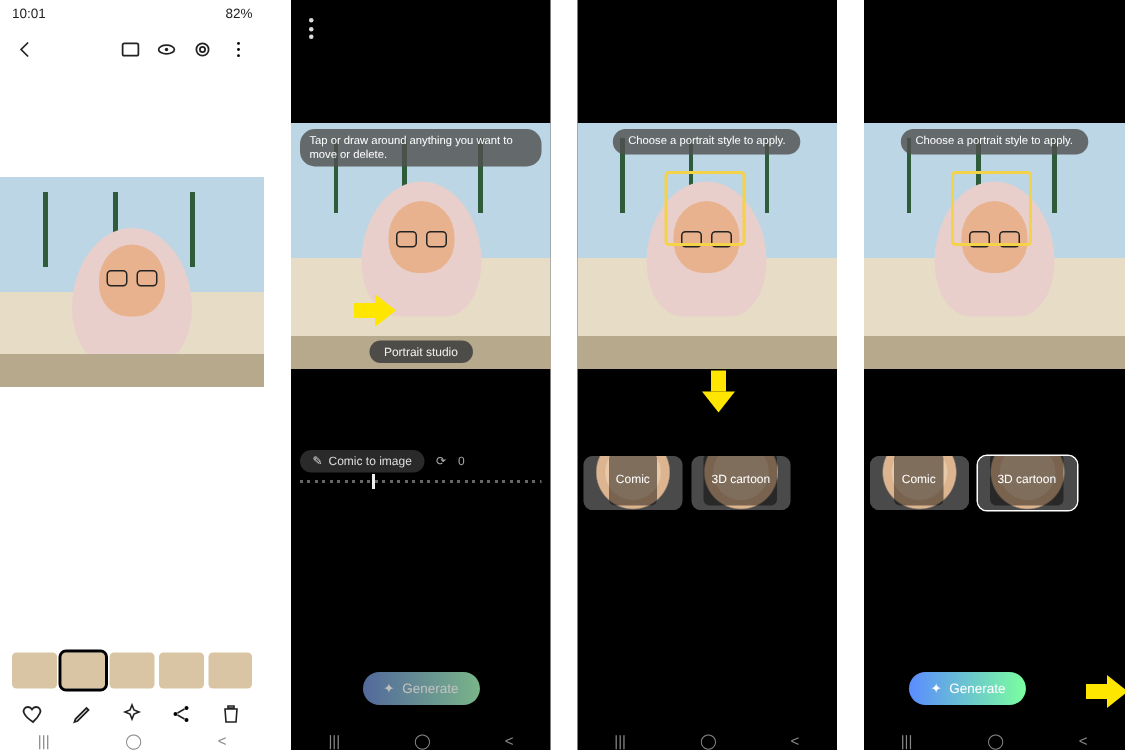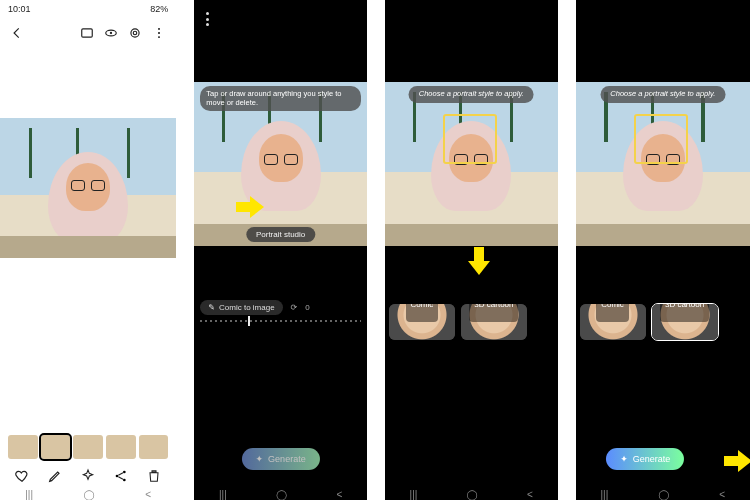--- a/index.html
+++ b/index.html
@@ -34,37 +34,37 @@
   .bottombar { position:absolute; bottom:12px; left:0; right:0; display:flex; justify-content:space-around; padding:4px 6px; }
   .bottombar .ic { width:16px; height:16px; color:#222; }
   .navbar { position:absolute; bottom:0; left:0; right:0; height:12px; display:flex; justify-content:space-around; align-items:center; }
   .navbar span { font-size:10px; color:#888; }
   .p2 .navbar span, .p3 .navbar span, .p4 .navbar span { color:#888; }
   
   .kebab { position:absolute; top:12px; left:12px; width:3px; height:14px; display:flex; flex-direction:column; justify-content:space-between;}
   .kebab i{width:3px;height:3px;background:#ddd;border-radius:50%;}
   .photoD { position:absolute; top:82px; left:0; right:0; height:164px; background: linear-gradient(#bcd6e6 55%, #e7ddc7 55%);}
   .tip { position:absolute; top:86px; left:6px; right:6px; background:rgba(80,80,80,.82); color:#fff; font-size:7.5px; padding:4px 6px; border-radius:10px; line-height:1.15;}
-  .tip.center { left:50%; right:auto; transform:translateX(-50%); white-space:nowrap; padding:4px 10px;font-style:italic; }
+  .tip.center { left:50%; right:auto; transform:translateX(-50%); white-space:nowrap; padding:4px 10px; }
   .pill { position:absolute; left:50%; bottom:4px; transform:translateX(-50%); background:rgba(60,60,60,.85); color:#eee; font-size:8px; padding:3px 10px; border-radius:10px;}
   .arrow { position:absolute; width:28px; height:22px; }
   .arrow::before{content:"";position:absolute;left:0;top:6px;width:14px;height:10px;background:#ffe600;}
   .arrow::after{content:"";position:absolute;left:14px;top:0;border-left:14px solid #ffe600;border-top:11px solid transparent;border-bottom:11px solid transparent;}
   .arrow.down{ transform:rotate(90deg);}
   .toolrow { position:absolute; top:300px; left:6px; right:6px; display:flex; align-items:center; gap:8px; }
   .sketchbtn { background:#2a2a2a; color:#ddd; font-size:8px; padding:3px 8px; border-radius:10px; display:flex; gap:4px; align-items:center;}
   .sliderlbl { color:#aaa; font-size:8px;}
   .slider { position:absolute; top:320px; left:6px; right:6px; height:2px; background:repeating-linear-gradient(90deg,#666 0 2px,transparent 2px 5px);}
   .slider .knob{position:absolute;left:30%;top:-4px;width:2px;height:10px;background:#eee;}
   .genbtn { position:absolute; left:50%; transform:translateX(-50%); bottom:30px; background:linear-gradient(90deg,#5b8cff,#7bff9e); color:#fff; font-size:9px; padding:6px 14px; border-radius:14px; display:flex; gap:5px; align-items:center;}
   .genbtn.dim{ filter:brightness(.75) saturate(.6);}
   .chips { position:absolute; top:300px; left:0; right:0; height:44px; display:flex; gap:6px; align-items:center; padding:0 4px; overflow:hidden;}
   .chip { position:relative; height:36px; min-width:66px; border-radius:6px; background:#3a3a3a; display:flex; align-items:flex-end; justify-content:center; overflow:hidden;}
   .chip .bg{position:absolute;inset:0;background:radial-gradient(circle at 50% 30%,#e9c9a8 18px,#dcb48f 19px 24px,#4a4a4a 25px);}
-  .chip .lbl{position:relative;font-size:8px;color:#fff;background:rgba(0,0,0,.45);padding:13px 5px;border-radius:4px;margin-bottom:18px;}
+  .chip .lbl{position:relative;font-size:8px;color:#fff;background:rgba(0,0,0,.45);padding:13px 5px;border-radius:4px;margin-bottom:3px;}
   .chip.sel{ outline:1.5px solid #fff;}
   .facebox { position:absolute; border:2px solid #f4d24a; border-radius:3px;}
   svg { width:100%; height:100%; }
   .ic { cursor:pointer; }
 </style>
 </head>
 <body>
 
 <div class="stage">
 
@@ -157,21 +157,21 @@
     <div class="photoD">
       <div class="person">
           <div class="palms"></div>
           <div class="hijab"></div>
           <div class="head"></div>
           <div class="glasses"></div>
           <div class="fg"></div>
         </div>
       <div class="pill">Portrait studio</div>
     </div>
-    <div class="tip">Tap or draw around anything you style to move or delete.</div>
+    <div class="tip">Tap or draw around anything you want to move or delete.</div>
     <div class="arrow" style="left:42px;top:196px"></div>
     <div class="toolrow">
       <div class="sketchbtn">
         <span>✎</span>
         <span>Comic to image</span>
       </div>
       <span class="sliderlbl">⟳</span>
       <span class="sliderlbl">0</span>
     </div>
     <div class="slider">

